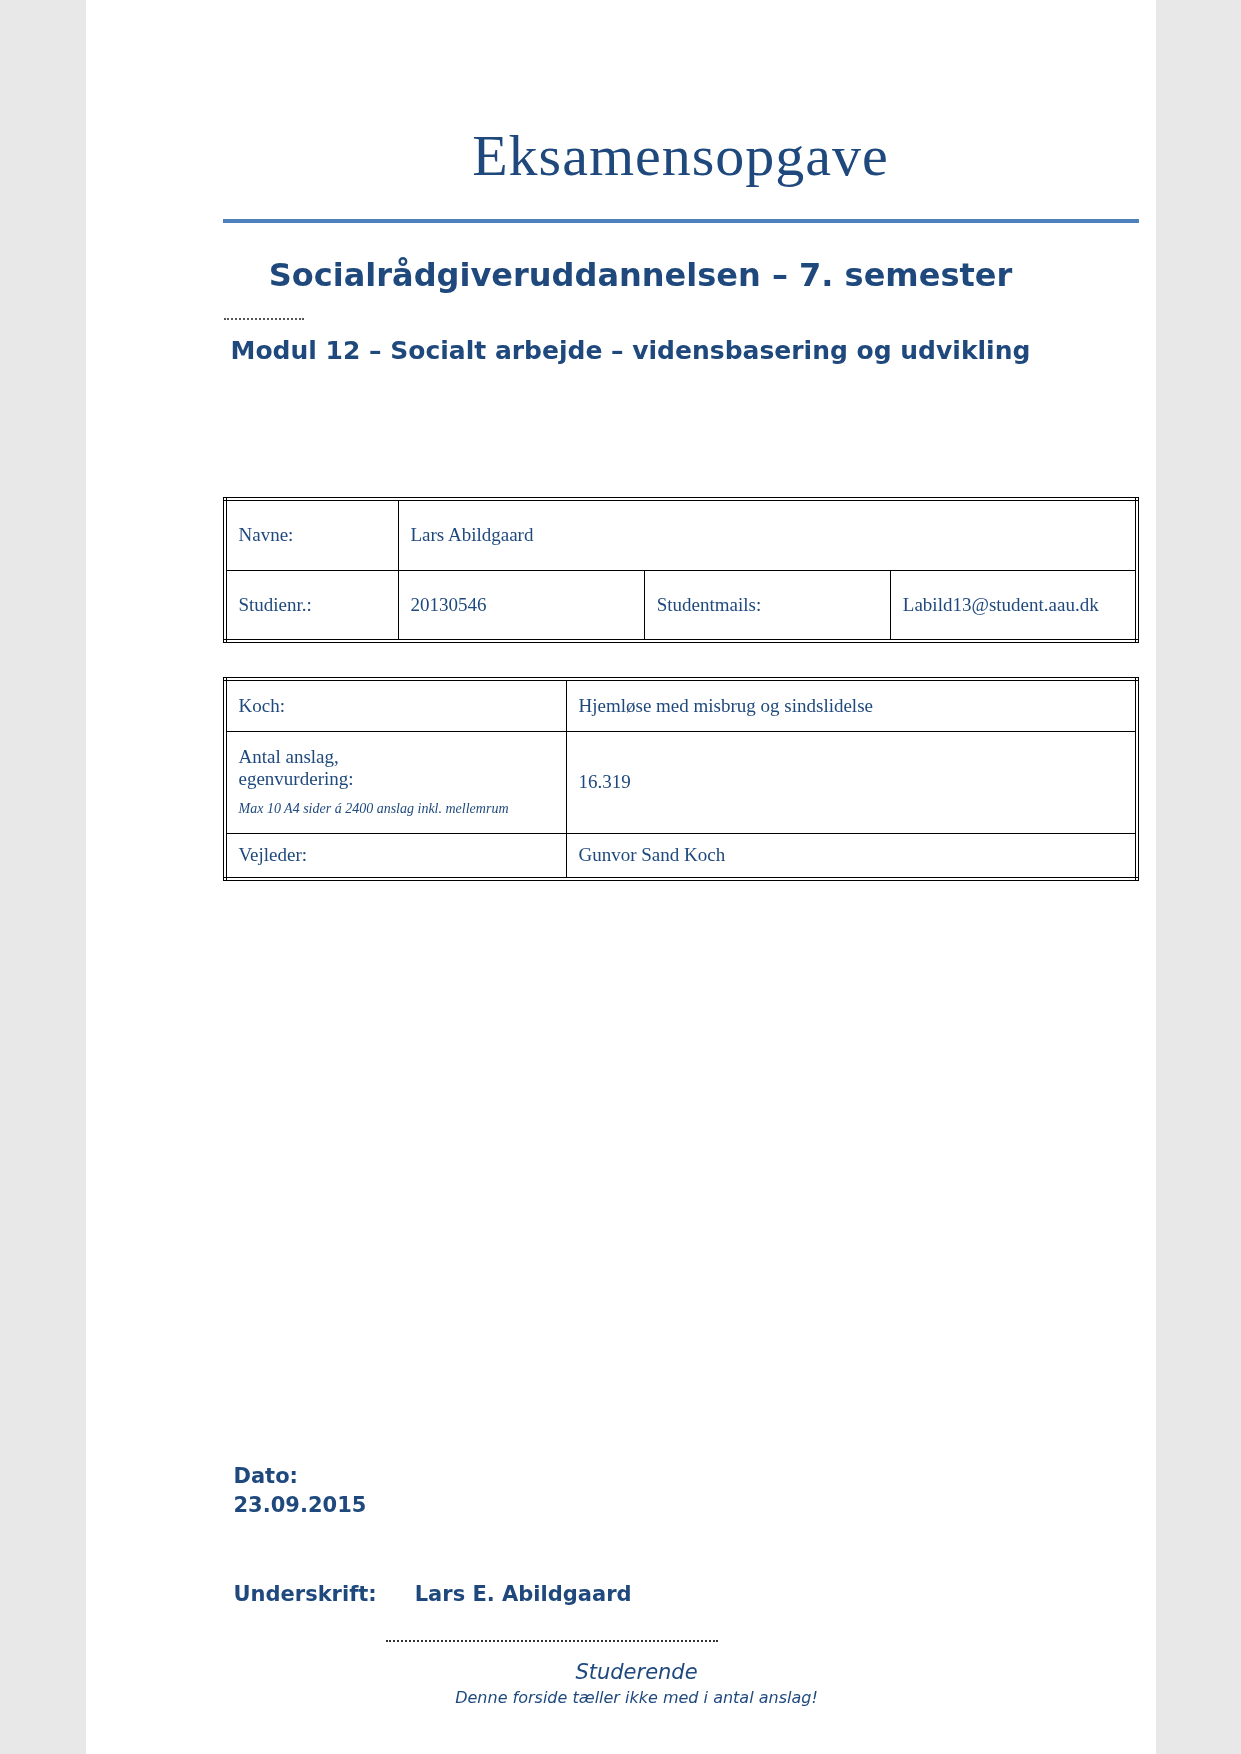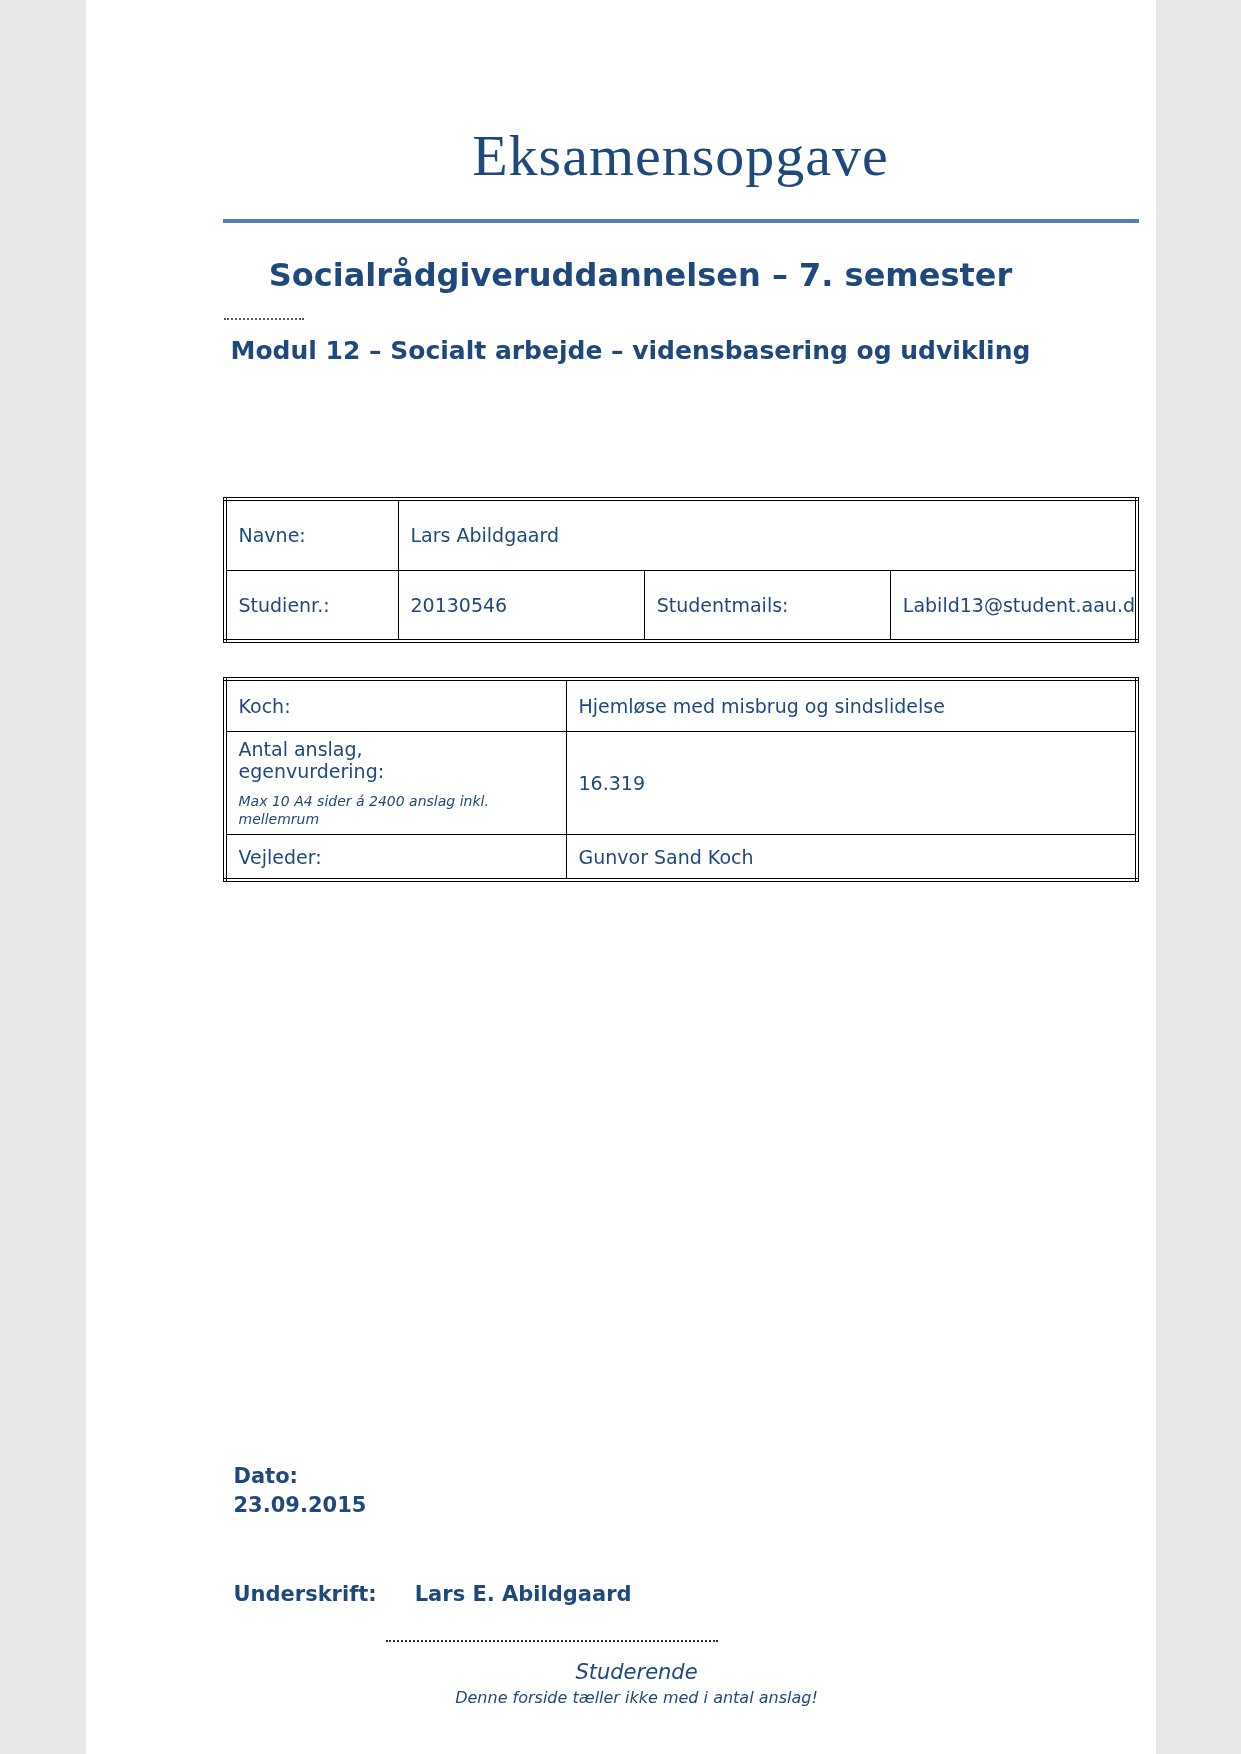--- a/index.html
+++ b/index.html
@@ -47,20 +47,21 @@
     position:absolute; left:137px; width:916px;
     border-collapse:collapse; table-layout:fixed;
     border:4px double #000;
     font-size:19px; color:#1F497D;
   }
   .tbl td {
     border:1px solid #000;
     padding:6px 12px;
     vertical-align:middle;
     overflow:hidden;
+    font-family:Liberation Serif, serif;
   }
   .tbl1 { top:497px; }
   .tbl1 tr { height:71px; }
   .tbl1 .c1 { width:147px; }
   .tbl1 .c2 { width:253px; }
   .tbl1 .c3 { width:170px; }
 
   .tbl2 { top:677px; }
   .tbl2 .c1 { width:315px; }
   .row-titel   { height:52px; }

